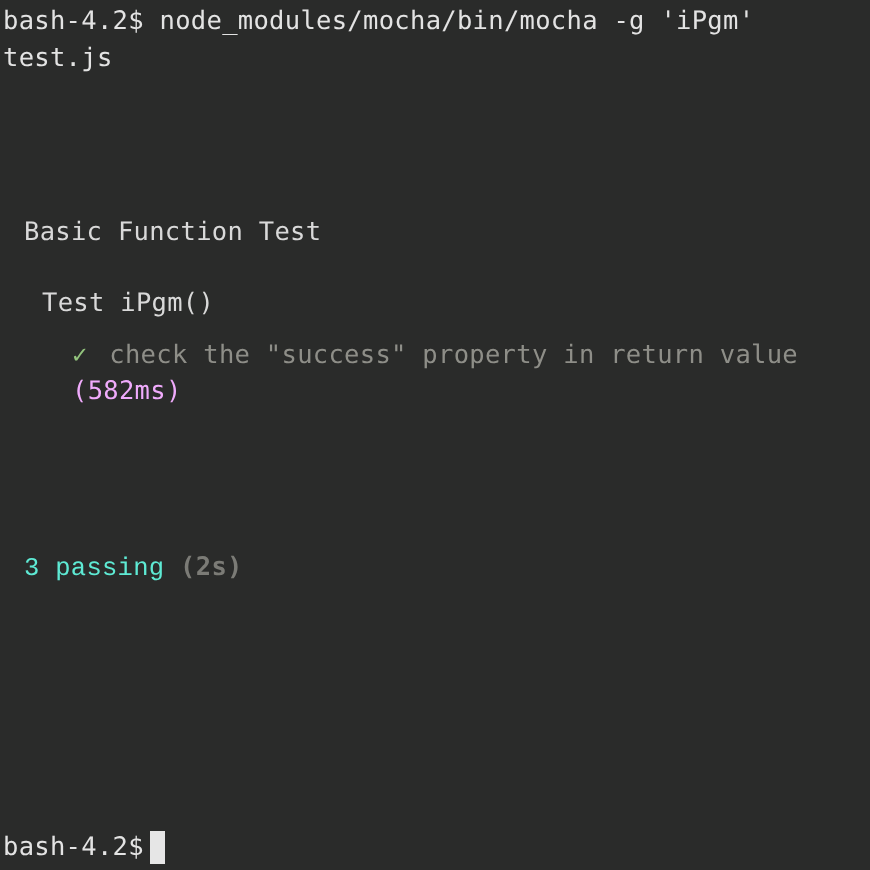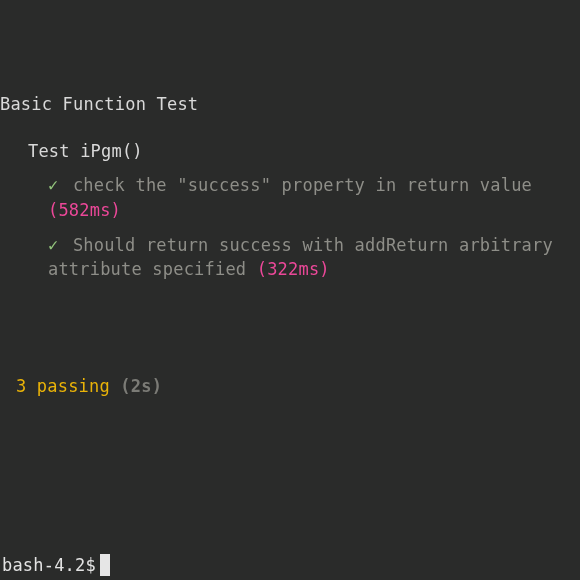--- a/index.html
+++ b/index.html
@@ -18,43 +18,43 @@
     padding: 0;
     line-height: 1.45;
   }
   .prompt-line {
     color: #e3e3e3;
     padding: 2px 0 0 2px;
   }
   .spacer-lg { height: 92px; }
   .suite-title {
     color: #d9d9d9;
-    padding-left: 0;
+    padding-left: 16px;
   }
   .subsuite-title {
     color: #d9d9d9;
     padding-left: 28px;
     margin-top: 22px;
   }
   .test-line {
     padding-left: 48px;
     margin-top: 10px;
     color: #8a8a86;
   }
   .check {
     color: #93c47d;
     margin-right: 4px;
   }
   .test-desc { color: #8e8e88; }
-  .duration { color: #ec4899; }
+  .duration { color: #f0abfc; }
   .summary {
     padding-left: 16px;
     margin-top: 0;
   }
-  .passing { color: #eab308; }
+  .passing { color: #5eead4; font-family: Liberation Mono, monospace; }
   .total-time { color: #7b7b76; font-weight: bold; }
   .bottom-prompt {
     position: absolute;
     bottom: 4px;
     left: 2px;
     color: #e3e3e3;
     display: flex;
     align-items: center;
   }
   .cursor {
@@ -64,38 +64,37 @@
     background: #e6e6e6;
     margin-left: 4px;
     vertical-align: middle;
   }
 </style>
 </head>
 <body>
 
 <div class="terminal">
 
+  <div class="prompt-line">
+    <span>bash-4.2$</span>
+    <span>node_modules/mocha/bin/mocha -g 'iPgm' test.js</span>
+  </div>
 
   <div class="spacer-lg"></div>
 
   <div class="suite-title">Basic Function Test</div>
   <div class="subsuite-title">Test iPgm()</div>
 
   <div class="test-line">
     <span class="check">✓</span>
     <span class="test-desc">check the "success" property in return value</span>
     <span class="duration">(582ms)</span>
   </div>
 
 
-  <div class="test-line">
-    <span class="check">✓</span>
-    <span class="test-desc">Should return success with addReturn arbitrary attribute specified</span>
-    <span class="duration">(322ms)</span>
-  </div>
 
   <div class="spacer-lg"></div>
 
   <div class="summary">
     <span class="passing">3 passing</span>
     <span class="total-time">(2s)</span>
   </div>
 
 </div>
 

